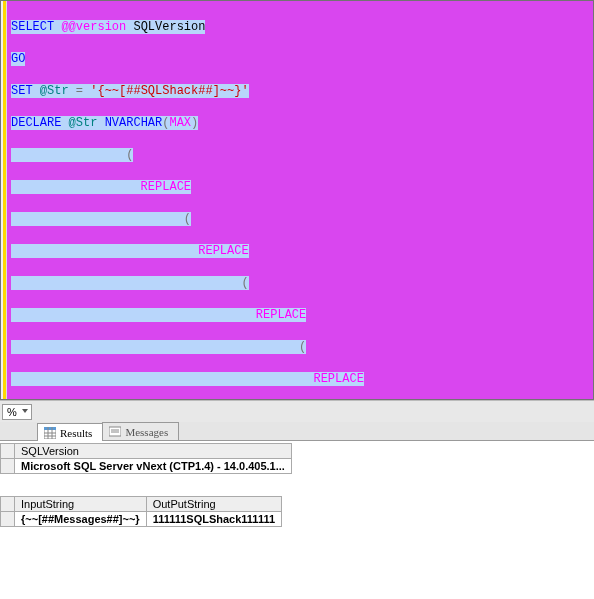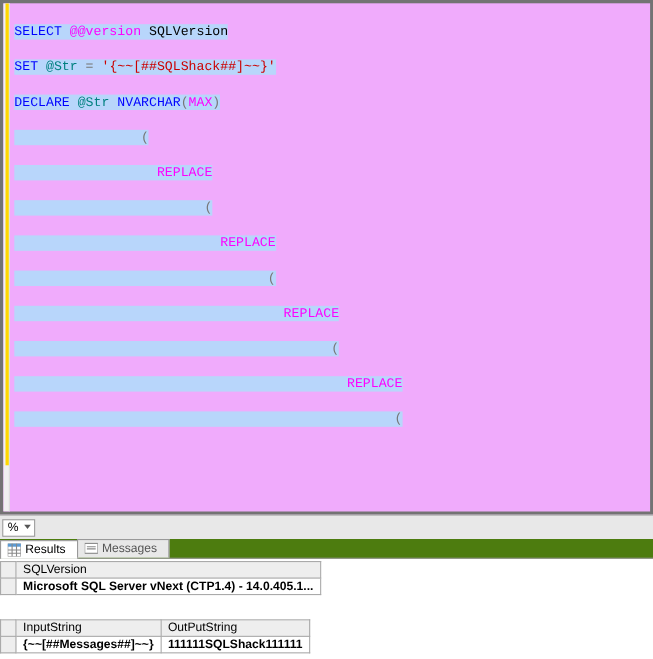--- a/index.html
+++ b/index.html
@@ -1,55 +1,56 @@
 <!DOCTYPE html>
 <html><head>
 <meta charset="utf-8">
 <style>
   * { margin: 0; padding: 0; box-sizing: border-box; }
   body { font-family: Consolas, 'Courier New', monospace; font-size: 12px; background: #fff; width: 594px; }
   
-  .editor { display: flex; background: #f0abfc; border: 3px solid #737373; height: 468px; overflow: hidden; }
+  .editor { display: flex; background: #d946ef; border: 1px solid #737373; height: 400px; overflow: hidden; }
   .gutter { width: 6px; background: #f0f0f0; border-right: 1px solid #ddd; position: relative; }
   .gutter::after { content: ''; position: absolute; left: 2px; top: 0; width: 3px; height: 420px; background: #ffd700; }
   .code { padding: 2px 4px; line-height: 16px; white-space: pre; flex: 1; }
   .sel { background: #b8d6fb; }
   .kw { color: #0000ff; }
   .var { color: #008080; }
   .fn { color: #ff00ff; }
   .str { color: #cc0000; }
   .gray { color: #777; }
   .plain { color: #000; }
   .td-cell { padding: 1px 4px; }
 
   .zoom-bar { height: 22px; background: #e8e8e8; border-top: 1px solid #bbb; display: flex; align-items: center; padding: 0 2px; font-family: 'Segoe UI', Tahoma, sans-serif; font-size: 11px; }
   .zoom-sel { border: 1px solid #999; background: #fff; padding: 1px 14px 1px 4px; position: relative; }
   .zoom-sel::after { content:''; position:absolute; right:3px; top:4px; border-left:3px solid transparent; border-right:3px solid transparent; border-top:4px solid #555; }
 
-  .tabs { display: flex; background: #4d7c0f; border-bottom: 1px solid #999; font-family: Liberation Sans, sans-serif; font-size: 11px; }
+  .tabs { display: flex; background: #e5e5e5; border-bottom: 1px solid #999; font-family: Liberation Serif, serif; font-size: 11px; padding-left: 37px; }
   .tab { padding: 2px 10px 2px 6px; border: 1px solid #999; border-bottom: none; background: #fff; margin-right: -1px; display: flex; align-items: center; gap: 4px; position: relative; top: 1px; }
   .tab.inactive { background: #e8e8e8; color: #555; top: 0; align-items: flex-end; }
   
   .results { background: #fff; font-family: 'Segoe UI', Tahoma, sans-serif; font-size: 11px; padding-bottom: 20px; }
   .grid { margin: 2px 0 10px 0; }
   .grid table { border-collapse: collapse; }
   .grid th { background: #eee; border: 1px solid #aaa; padding: 1px 6px; font-weight: normal; text-align: left; }
   .grid td { border: 1px solid #aaa; padding: 1px 6px; font-weight: bold; }
   .grid .rowhead { width: 14px; background: #eee; border: 1px solid #aaa; }
   
   .icon-grid { display: inline-block; }
   .icon-grid svg { vertical-align: middle; }
 </style>
 </head>
 <body>
 
 <div class="editor">
   <div class="gutter"></div>
   <div class="code">
 <div><span class="sel"><span class="kw">SELECT</span><span class="fn"> @@version </span><span class="plain">SQLVersion</span></span></div>
+<div><span class="sel"><span class="kw">GO</span></span></div>
 <div><span class="sel"><span class="kw">SET</span><span class="var"> @Str </span><span class="gray">=</span><span class="str"> '{~~[##SQLShack##]~~}'</span></span></div>
 <div><span class="sel"><span class="kw">DECLARE</span><span class="var"> @Str </span><span class="kw">NVARCHAR</span><span class="gray">(</span><span class="fn">MAX</span><span class="gray">)</span></span></div>
 <div><span class="sel"><span class="gray">                (</span></span></div>
 <div><span class="sel"><span class="fn">                  REPLACE</span></span></div>
 <div><span class="sel"><span class="gray">                        (</span></span></div>
 <div><span class="sel"><span class="fn">                          REPLACE</span></span></div>
 <div><span class="sel"><span class="gray">                                (</span></span></div>
 <div><span class="sel"><span class="fn">                                  REPLACE</span></span></div>
 <div><span class="sel"><span class="gray">                                        (</span></span></div>
 <div><span class="sel"><span class="fn">                                          REPLACE</span></span></div>

